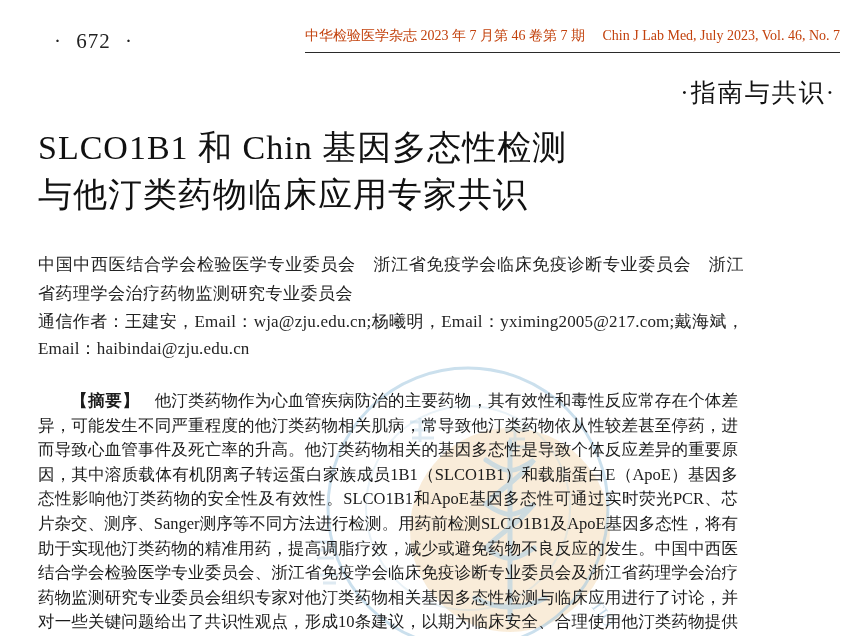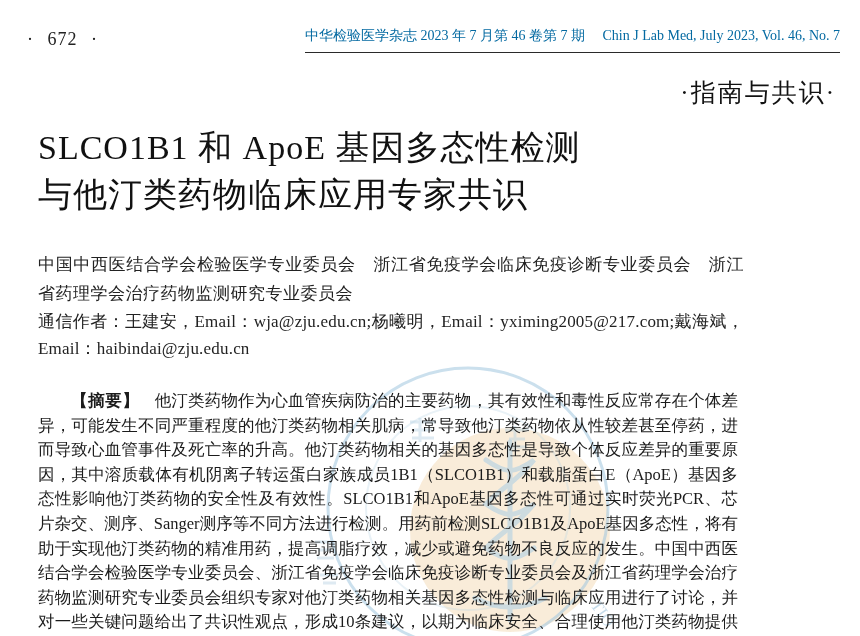--- a/index.html
+++ b/index.html
@@ -7,26 +7,26 @@
     width:860px;height:636px;
     background:#ffffff;
     position:relative;
     overflow:hidden;
     font-family:"Liberation Serif", serif;
     color:#1b1b1b;
   }
   .layer-text{position:relative;z-index:2;}
   
   .page-number{
-    position:absolute;left:27px;top:29px;
-    font-size:18px;color:#222;letter-spacing:1px;word-spacing:8px;
+    position:absolute;left:54px;top:29px;
+    font-size:21px;color:#222;letter-spacing:1px;word-spacing:8px;
   }
   .journal-line{
     position:absolute;right:20px;top:27px;
-    font-size:14px;color:#0369a1;
+    font-size:14px;color:#c2410c;
     padding-bottom:7px;border-bottom:1.5px solid #2a2a2a;
     white-space:nowrap;
   }
   .journal-line .en{margin-left:14px;}
   
   .section-label{
     position:absolute;right:24px;top:76px;
     font-size:25px;color:#111;letter-spacing:2px;
     white-space:nowrap;
     text-align:right;
@@ -97,21 +97,21 @@
 
   <div class="page-number">·  672  ·</div>
   <div class="journal-line">
     <span class="cn">中华检验医学杂志 2023 年 7 月第 46 卷第 7 期</span>
     <span class="en">Chin J Lab Med, July 2023, Vol. 46, No. 7</span>
   </div>
 
   <div class="section-label">·指南与共识·</div>
 
   <div class="paper-title">
-    <div>SLCO1B1 和 ApoE 基因多态性检测</div>
+    <div>SLCO1B1 和 Chin 基因多态性检测</div>
     <div>与他汀类药物临床应用专家共识</div>
   </div>
 
   <div class="affiliations">中国中西医结合学会检验医学专业委员会　浙江省免疫学会临床免疫诊断专业委员会　浙江省药理学会治疗药物监测研究专业委员会</div>
 
   <div class="correspondence">通信作者：王建安，Email：wja@zju.edu.cn;杨曦明，Email：yximing2005@217.com;戴海斌，Email：haibindai@zju.edu.cn</div>
 
   <div class="abstract">
     <span class="abstract-label">【摘要】</span><span class="abstract-gap"></span><span>他汀类药物作为心血管疾病防治的主要药物，其有效性和毒性反应常存在个体差异，可能发生不同严重程度的他汀类药物相关肌病，常导致他汀类药物依从性较差甚至停药，进而导致心血管事件及死亡率的升高。他汀类药物相关的基因多态性是导致个体反应差异的重要原因，其中溶质载体有机阴离子转运蛋白家族成员1B1（SLCO1B1）和载脂蛋白E（ApoE）基因多态性影响他汀类药物的安全性及有效性。SLCO1B1和ApoE基因多态性可通过实时荧光PCR、芯片杂交、测序、Sanger测序等不同方法进行检测。用药前检测SLCO1B1及ApoE基因多态性，将有助于实现他汀类药物的精准用药，提高调脂疗效，减少或避免药物不良反应的发生。中国中西医结合学会检验医学专业委员会、浙江省免疫学会临床免疫诊断专业委员会及浙江省药理学会治疗药物监测研究专业委员会组织专家对他汀类药物相关基因多态性检测与临床应用进行了讨论，并对一些关键问题给出了共识性观点，形成10条建议，以期为临床安全、合理使用他汀类药物提供指导。</span>
   </div>

